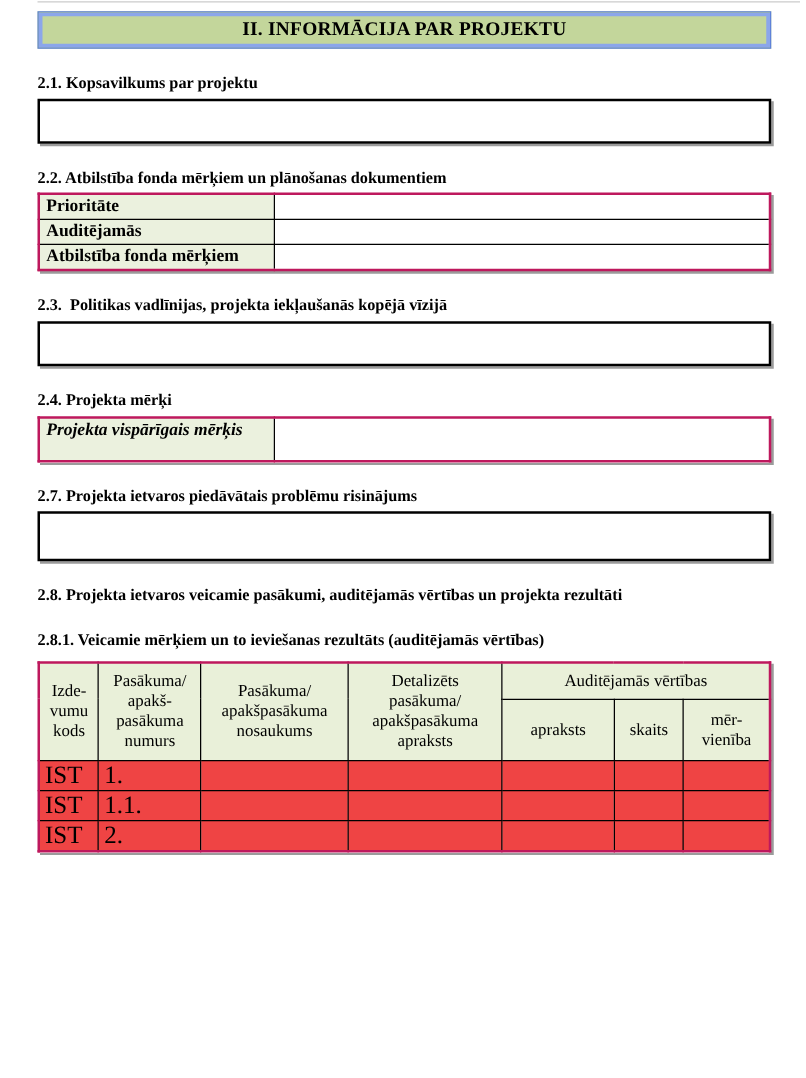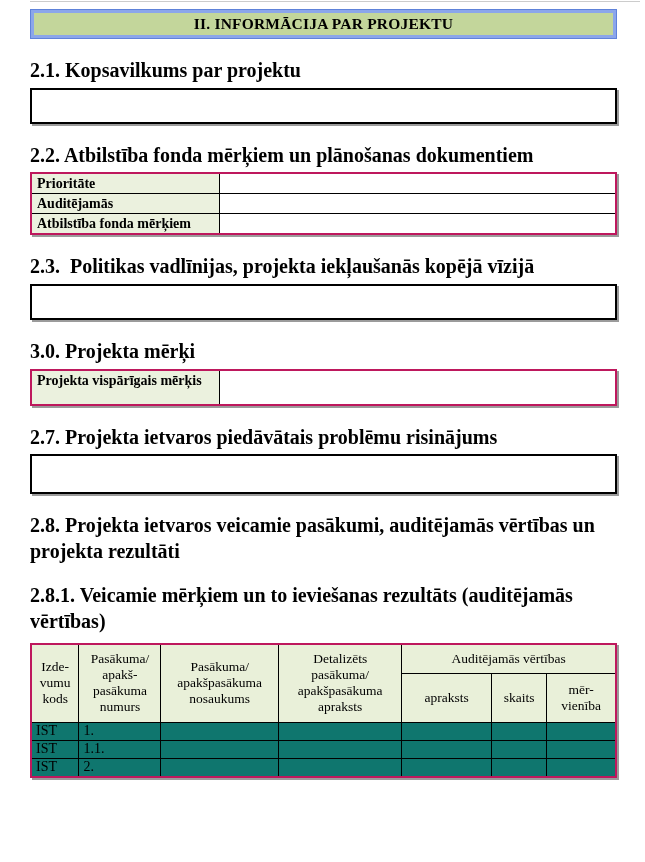--- a/index.html
+++ b/index.html
@@ -10,40 +10,40 @@
 
   .title-bar{
     height:28px;background:#c3d69b;
     border:1px solid #5f82d9;
     box-shadow:inset 0 0 0 3px #8ba6ea;
     display:flex;align-items:center;justify-content:center;text-align:right;
   }
   .title-bar .title-text{font-weight:bold;font-size:15.5px;letter-spacing:.2px;}
 
   .section{margin-top:19px;}
-  .heading{font-weight:bold;font-size:20px;line-height:1.28;margin:0 0 4px 0;}
+  .heading{font-weight:bold;font-size:13px;line-height:1.28;margin:0 0 4px 0;}
   .heading.justify{text-align:justify;}
 
   .input-box{border:2px solid #000;box-shadow:2px 2px 0 #9b9b9b;background:#fff;}
   .h34{height:30px}.h36{height:32px}.h33{height:29px}.h40{height:36px}
 
   table.form-table{width:100%;border-collapse:collapse;border:2px solid #be185d;
     box-shadow:2px 2px 0 #9b9b9b;table-layout:fixed;}
   table.form-table th,table.form-table td{border:1px solid #000;padding:0 4px;}
 
   table.kv th{background:#ebf1de;text-align:left;font-weight:bold;font-size:14px;
     vertical-align:top;line-height:1.22;padding:1px 5px;}
   table.kv td{background:#fff;}
   table.kv.kv-short th,table.kv.kv-short td{height:15px;}
-  table.kv.kv-tall th,table.kv.kv-tall td{height:31px;}
+  table.kv.kv-tall th,table.kv.kv-tall td{height:31px;font-style:italic;}
   col.label-col{width:32.2%;}
 
   table.measures th{background:#e9f0d9;font-weight:normal;font-size:13.5px;
     text-align:center;vertical-align:middle;white-space:pre-line;line-height:1.18;padding:2px 3px;}
-  table.measures td{height:17px;font-size:14px;padding:0 4px;background:#0f766e;}
+  table.measures td{height:17px;font-size:20px;padding:0 4px;background:#ef4444;}
   table.measures td.code{text-align:left;}
   .gap8{margin-top:8px;}
 </style>
 </head>
 <body>
 
 <div class="page">
   <div class="top-line"></div>
   <div class="content">
 
@@ -79,21 +79,21 @@
         </tbody>
       </table>
     </div>
 
     <div class="section">
       <div class="heading">2.3.&nbsp; Politikas vadlīnijas, projekta iekļaušanās kopējā vīzijā</div>
       <div class="input-box h36"></div>
     </div>
 
     <div class="section">
-      <div class="heading">3.0. Projekta mērķi</div>
+      <div class="heading">2.4. Projekta mērķi</div>
       <table class="form-table kv kv-tall">
         <colgroup>
             <col class="label-col">
             <col>
           </colgroup>
         <tbody>
           <tr>
             <th>Projekta vispārīgais mērķis</th>
             <td></td>
           </tr>

